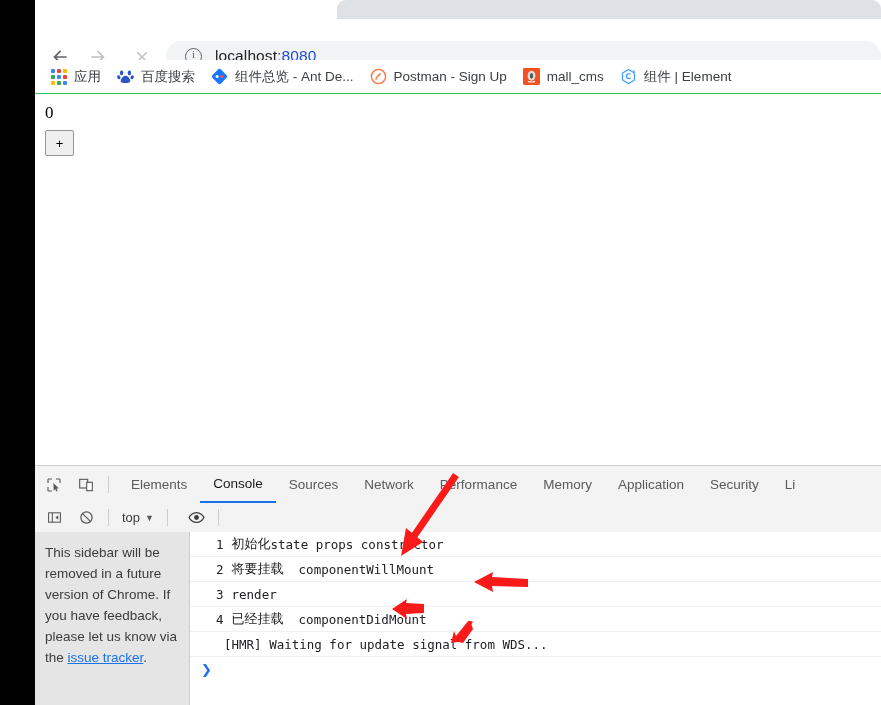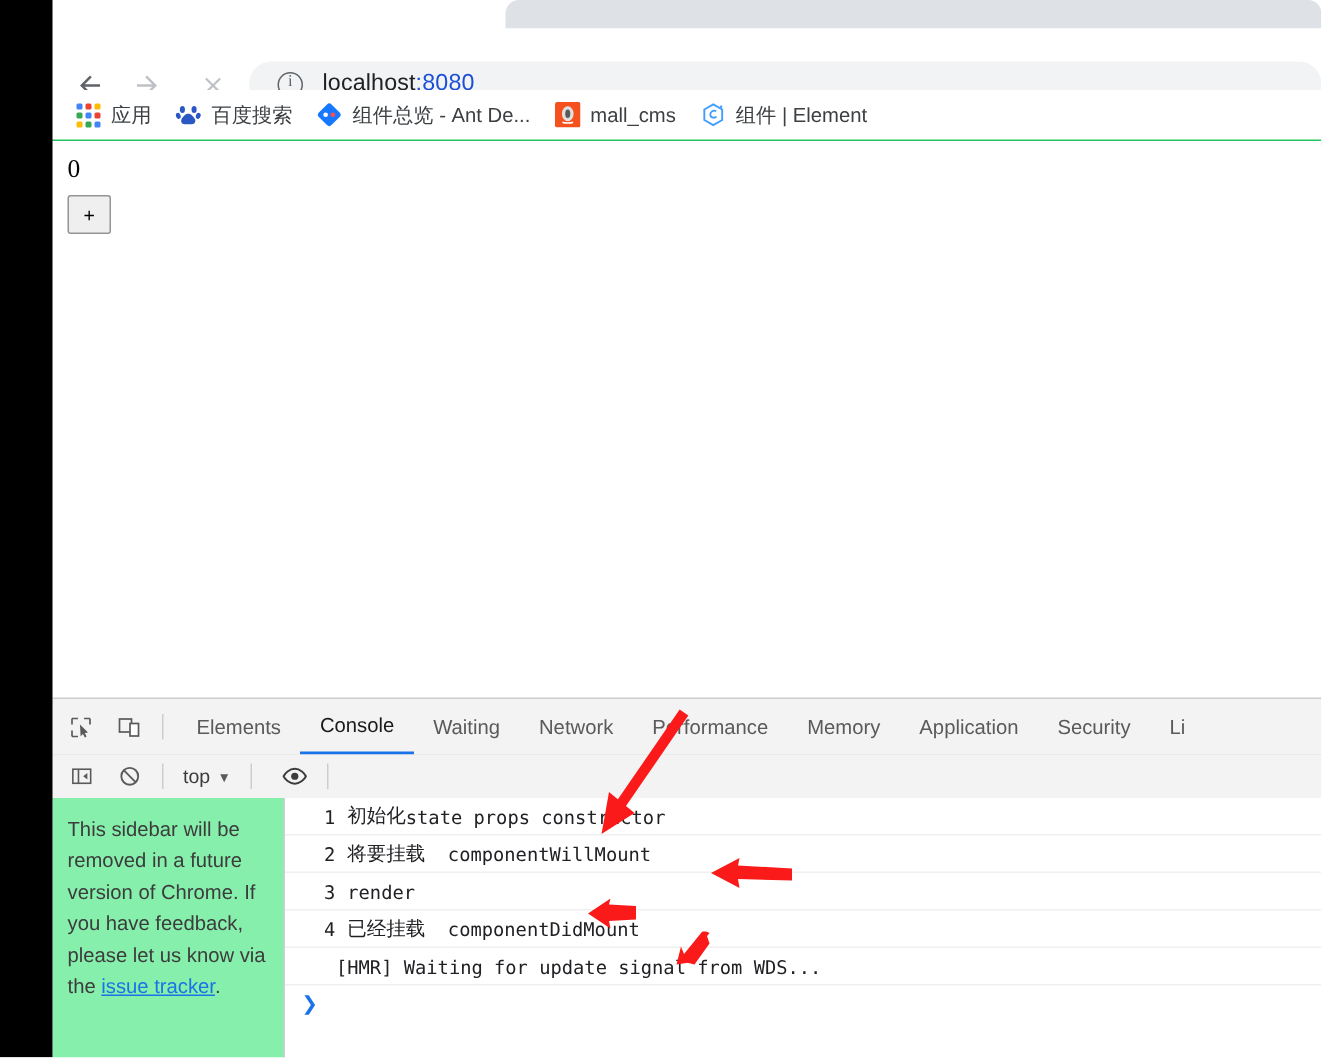--- a/index.html
+++ b/index.html
@@ -244,21 +244,21 @@
 
   .dt-body {
     position: absolute;
     left: 0; top: 66px;
     width: 846px; height: 174px;
     display: flex;
   }
   .dt-sidebar {
     width: 155px;
     flex: none;
-    background: #86efac;
+    background: #e5e5e5;
     border-right: 1px solid #cdcdcd;
     box-sizing: border-box;
     padding: 10px 9px 0 10px;
   }
   .dt-sidebar p {
     margin: 0;
     font-size: 13.5px;
     line-height: 21px;
     color: #3c3c3c;
   }
@@ -386,20 +386,30 @@
         <span class="bm-ico">
           <svg width="17" height="17" viewBox="0 0 24 24">
             <rect x="3.6" y="3.6" width="16.8" height="16.8" rx="3" transform="rotate(45 12 12)" fill="#1677ff"></rect>
             <circle cx="8.6" cy="12" r="2.2" fill="#fff"></circle>
             <circle cx="15.4" cy="12" r="2.2" fill="#ff4d4f"></circle>
           </svg>
         </span>
         <span class="bm-label">组件总览 - Ant De...</span>
       </div>
 
+      <div class="bm">
+        <span class="bm-ico">
+          <svg width="17" height="17" viewBox="0 0 24 24">
+            <circle cx="12" cy="12" r="10" fill="#fff" stroke="#ff6c37" stroke-width="1.9"></circle>
+            <path d="M15.6 8.4L9.5 14.5l-1.3-1.3 6.1-6.1z" fill="#ff6c37"></path>
+            <path d="M8.2 13.2l-0.9 3.5 3.5-0.9z" fill="#ff6c37"></path>
+          </svg>
+        </span>
+        <span class="bm-label">Postman - Sign Up</span>
+      </div>
 
       <div class="bm">
         <span class="bm-ico">
           <svg width="17" height="17" viewBox="0 0 24 24">
             <rect x="0" y="0" width="24" height="24" rx="2" fill="#f4511e"></rect>
             <ellipse cx="12" cy="11" rx="5.5" ry="7" fill="#e0e0e0"></ellipse>
             <ellipse cx="12" cy="11" rx="2.4" ry="4" fill="#5a5a5a"></ellipse>
             <path d="M7 19c2 1 8 1 10 0" stroke="#fff" stroke-width="1.5" fill="none"></path>
           </svg>
         </span>
@@ -437,21 +447,21 @@
       <div class="dt-iconbtn">
         <svg width="16" height="16" viewBox="0 0 24 24">
           <rect x="2.5" y="3.5" width="12" height="13" stroke="#5a5a5a" stroke-width="1.7" fill="none"></rect>
           <rect x="13" y="8" width="8.5" height="12.5" stroke="#5a5a5a" stroke-width="1.7" fill="#fff"></rect>
         </svg>
       </div>
       <span class="dt-sep"></span>
 
       <div class="dt-tab">Elements</div>
       <div class="dt-tab active">Console</div>
-      <div class="dt-tab">Waiting</div>
+      <div class="dt-tab">Sources</div>
       <div class="dt-tab">Network</div>
       <div class="dt-tab">Performance</div>
       <div class="dt-tab">Memory</div>
       <div class="dt-tab">Application</div>
       <div class="dt-tab">Security</div>
       <div class="dt-tab">Li</div>
     </div>
 
     <div class="dt-toolbar">
       <div class="dt-iconbtn">

